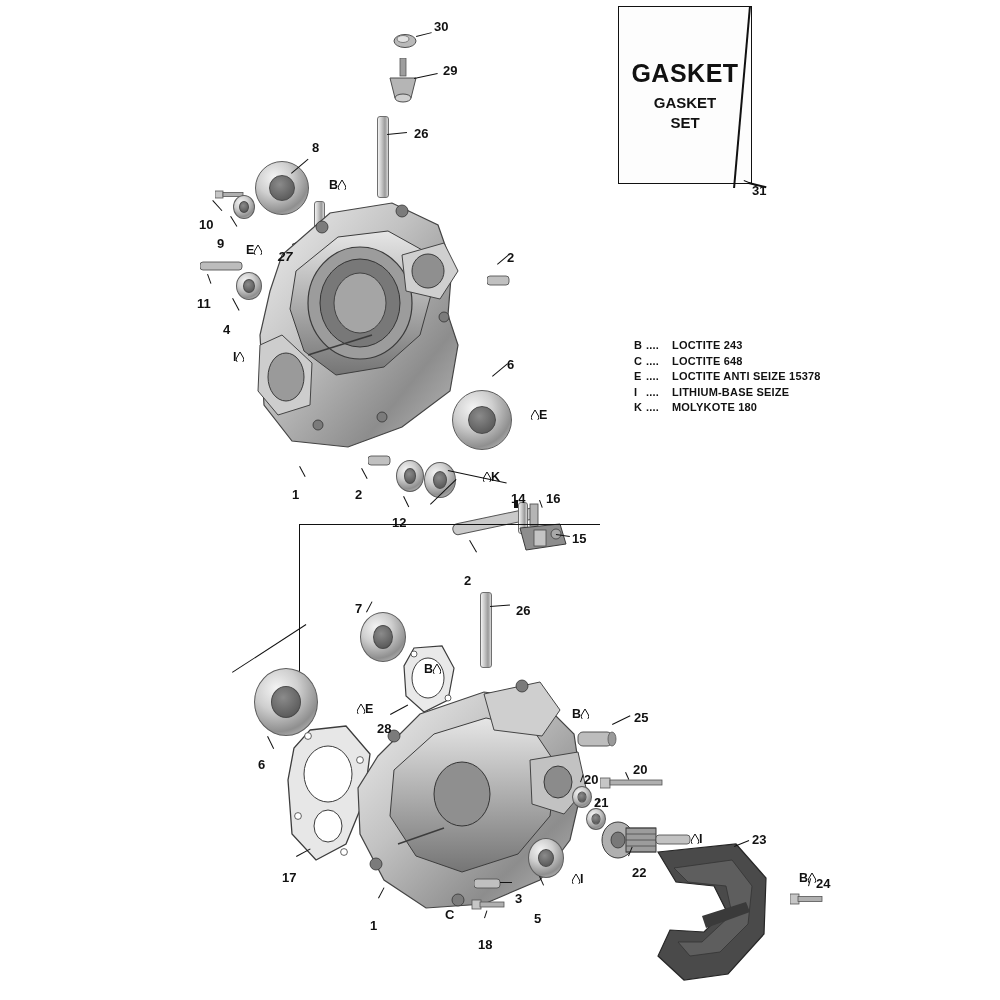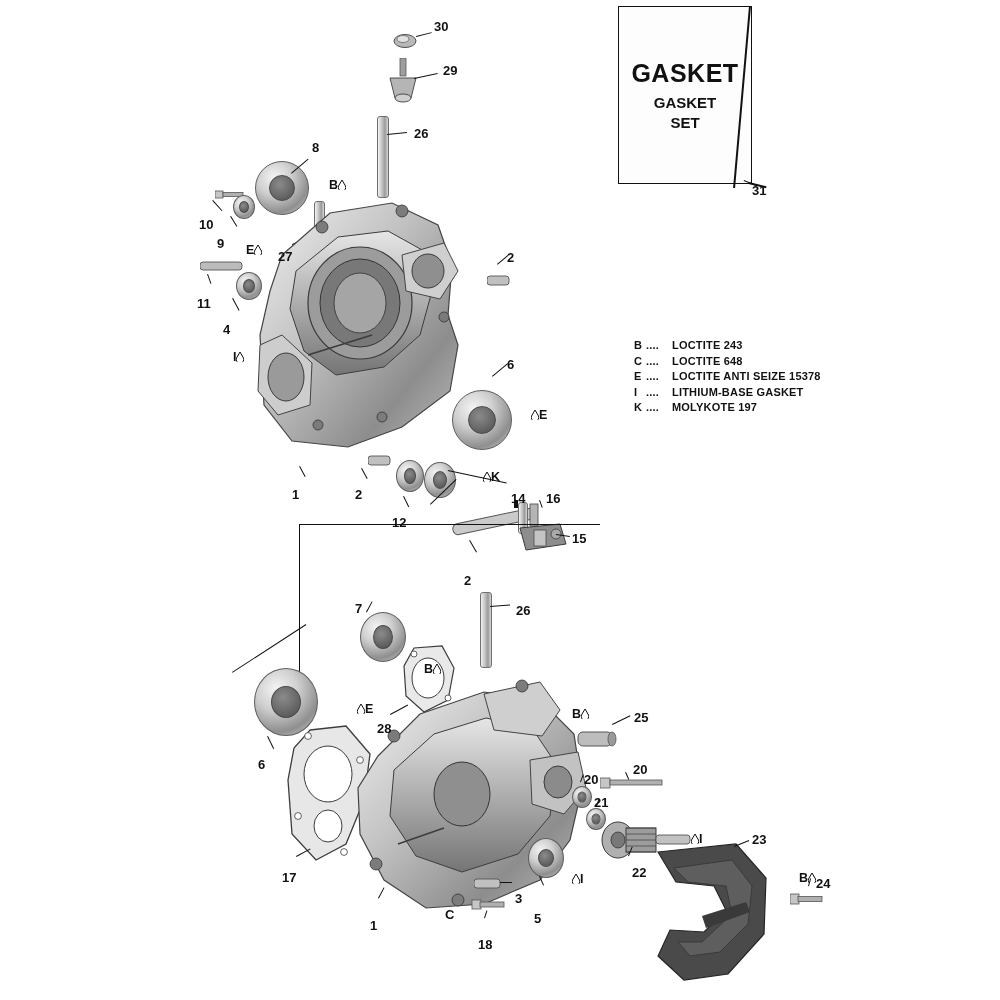--- a/index.html
+++ b/index.html
@@ -168,24 +168,24 @@
     <div class="legend-row">
       <span class="legend-code">B</span><span class="legend-dots">....</span><span>LOCTITE 243</span>
     </div>
     <div class="legend-row">
       <span class="legend-code">C</span><span class="legend-dots">....</span><span>LOCTITE 648</span>
     </div>
     <div class="legend-row">
       <span class="legend-code">E</span><span class="legend-dots">....</span><span>LOCTITE ANTI SEIZE 15378</span>
     </div>
     <div class="legend-row">
-      <span class="legend-code">I</span><span class="legend-dots">....</span><span>LITHIUM-BASE GASKET</span>
+      <span class="legend-code">I</span><span class="legend-dots">....</span><span>LITHIUM-BASE SEIZE</span>
     </div>
     <div class="legend-row">
-      <span class="legend-code">K</span><span class="legend-dots">....</span><span>MOLYKOTE 197</span>
+      <span class="legend-code">K</span><span class="legend-dots">....</span><span>MOLYKOTE 180</span>
     </div>
   </div>
 
   <svg class="part" style="left:392px; top:30px;" width="26" height="22">
     <ellipse cx="13" cy="11" rx="11" ry="6.5" fill="#b9b9b9" stroke="#4d4d4d" stroke-width="1"></ellipse>
     <ellipse cx="11" cy="9" rx="6" ry="3.5" fill="#e2e2e2" stroke="#6a6a6a" stroke-width="0.8"></ellipse>
   </svg>
   <div class="leader" style="left:416px; top:36px; width:16px; transform:rotate(-14deg);"></div>
 
   <svg class="part" style="left:386px; top:58px;" width="36" height="48">
@@ -411,21 +411,21 @@
     <rect x="8" y="6.5" width="24" height="5" fill="#b0b0b0" stroke="#555" stroke-width="0.8"></rect>
   </svg>
   <div class="leader" style="left:808px; top:886px; width:8px; transform:rotate(-74deg);"></div>
 
   <div class="callout" style="left:434px; top:20px;">30</div>
   <div class="callout" style="left:443px; top:64px;">29</div>
   <div class="callout" style="left:414px; top:127px;">26</div>
   <div class="callout" style="left:312px; top:141px;">8</div>
   <div class="callout" style="left:199px; top:218px;">10</div>
   <div class="callout" style="left:217px; top:237px;">9</div>
-  <div class="callout" style="left:278px; top:250px;">27</div>
+  <div class="callout" style="left:278px; top:250px;font-style:italic;">27</div>
   <div class="callout" style="left:197px; top:297px;">11</div>
   <div class="callout" style="left:223px; top:323px;">4</div>
   <div class="callout" style="left:507px; top:251px;">2</div>
   <div class="callout" style="left:507px; top:358px;">6</div>
   <div class="callout" style="left:292px; top:488px;">1</div>
   <div class="callout" style="left:355px; top:488px;">2</div>
   <div class="callout" style="left:392px; top:516px;">12</div>
   <div class="callout" style="left:511px; top:492px;">14</div>
   <div class="callout" style="left:546px; top:492px;">16</div>
   <div class="callout" style="left:572px; top:532px;">15</div>

